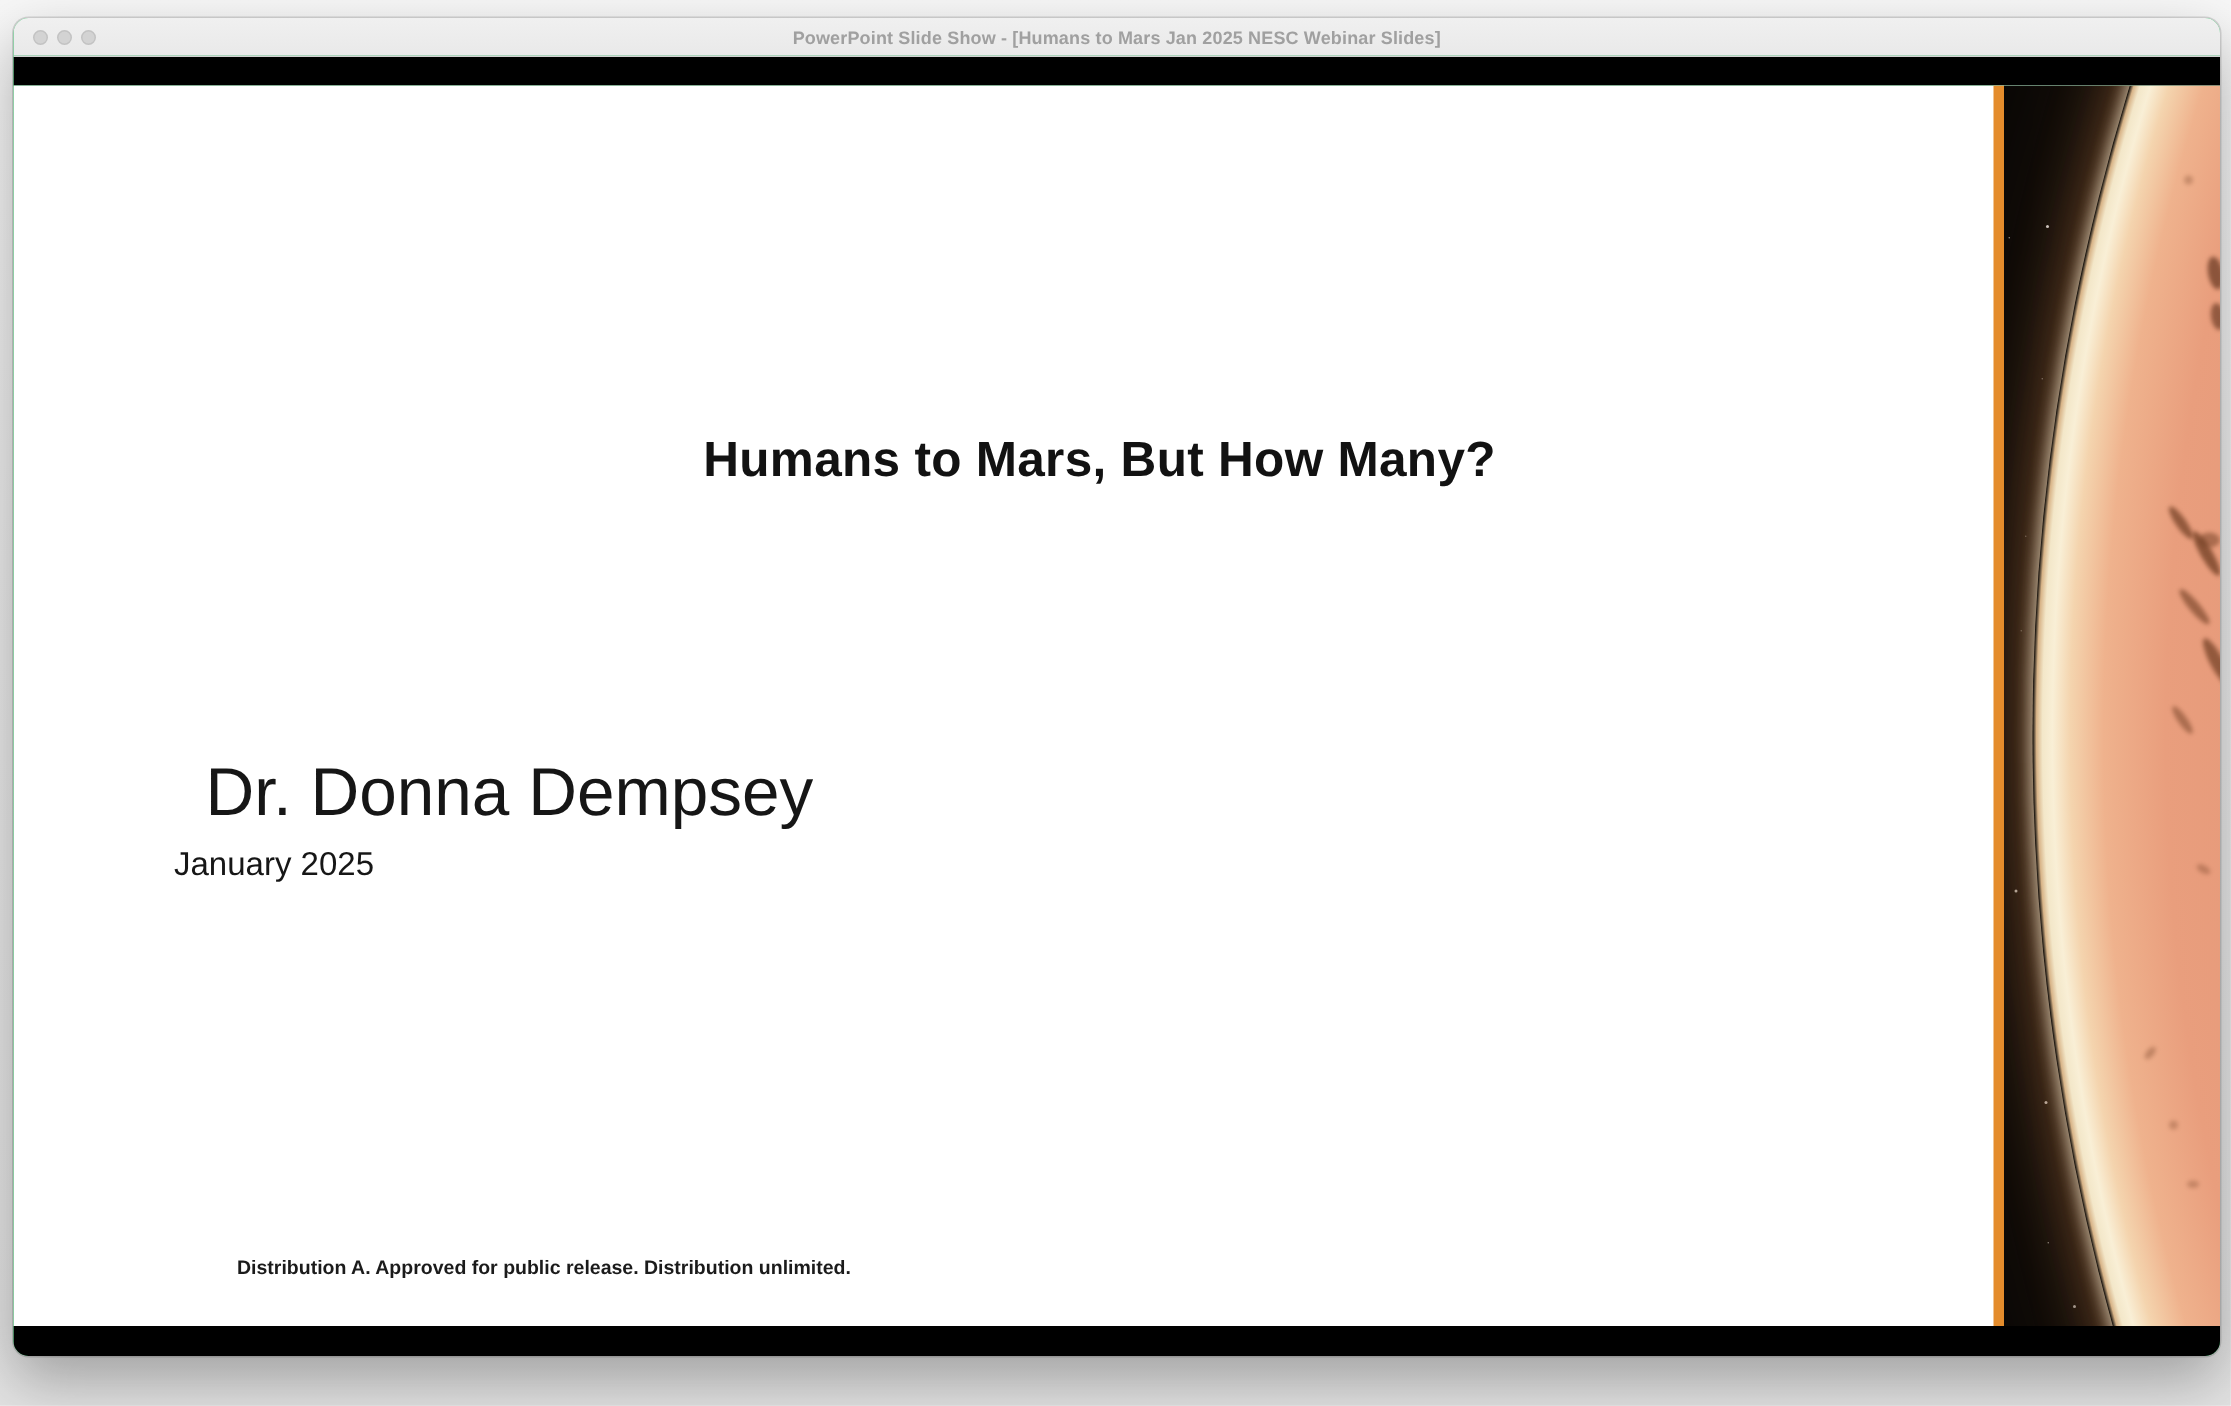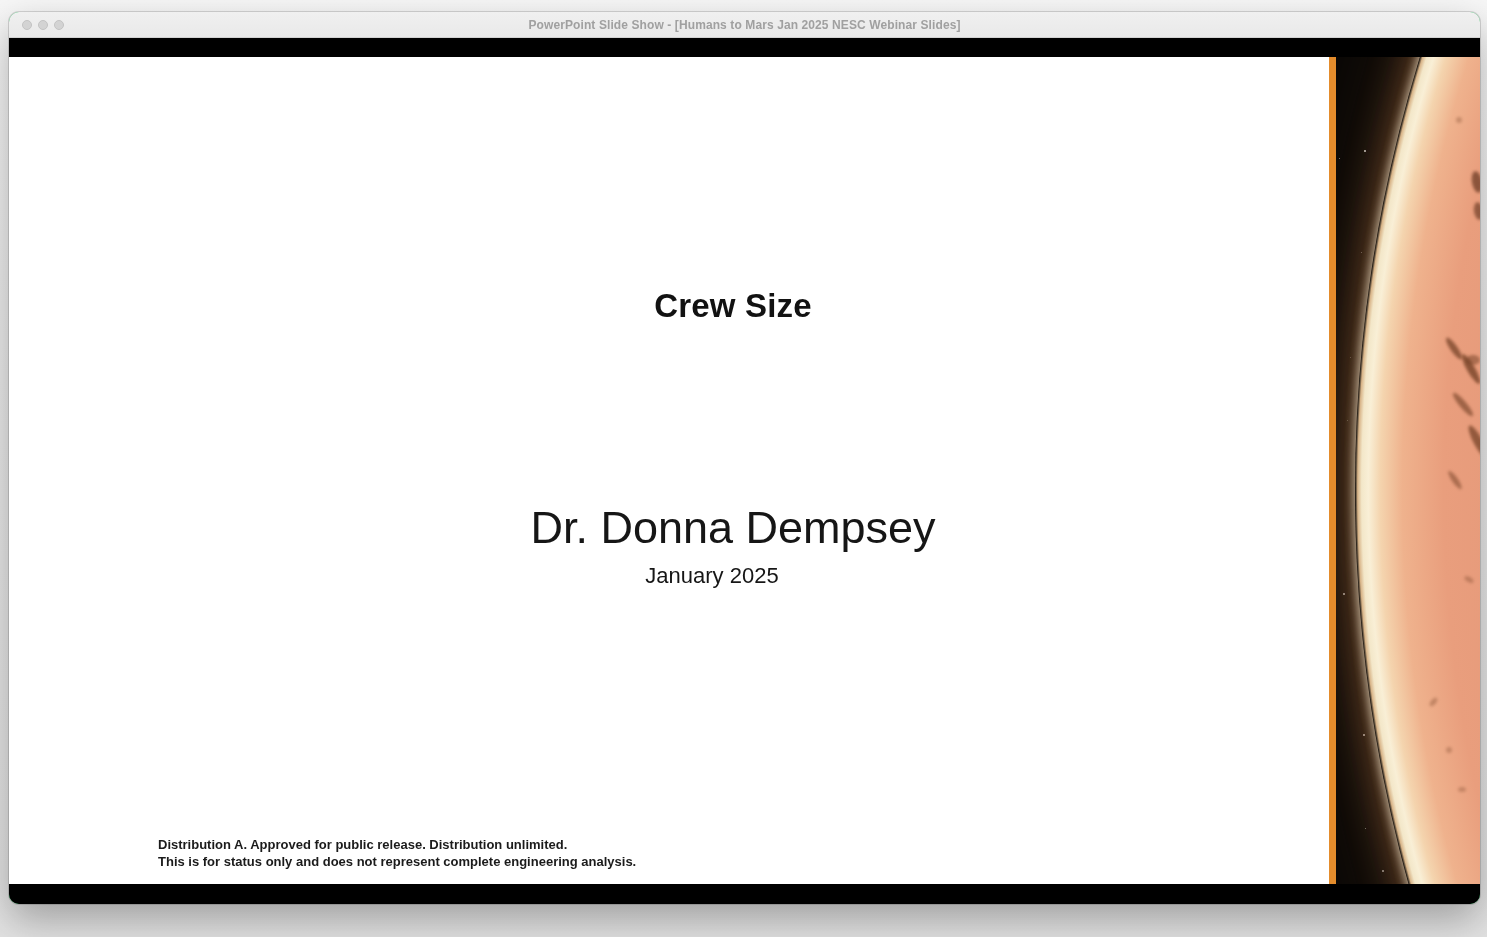--- a/index.html
+++ b/index.html
@@ -52,21 +52,21 @@
   }
   .slide-title-block {
     position: absolute; left: 128px; top: 227px; width: 1192px;
     text-align: center;
     font-weight: 700; font-size: 33px; line-height: 44px;
     color: #121212;
     letter-spacing: 0.2px;
   }
   .author-block {
     position: absolute; left: 128px; top: 445px; width: 1192px;
-    text-align: center; color: #161616;
+    color: #161616;
   }
   .author-name { font-size: 45px; line-height: 52px; font-weight: 400; }
   .author-date {
     font-size: 22px; line-height: 36px; font-weight: 400;
     margin-top: 4px;
     position: relative; left: -21px;
   }
   .footer-block {
     position: absolute; left: 149px; top: 779px; width: 1192px;
     text-align: left;
@@ -128,31 +128,30 @@
       <span class="traffic-dot"></span>
     </div>
     <div class="window-title">PowerPoint Slide Show - [Humans to Mars Jan 2025 NESC Webinar Slides]</div>
   </div>
 
   <div class="letterbox-top"></div>
 
   <div class="slide">
 
     <div class="slide-title-block">
-      <div>Crew Size</div>
+      <div>Humans to Mars, But How Many?</div>
     </div>
 
     <div class="author-block">
       <div class="author-name">Dr. Donna Dempsey</div>
       <div class="author-date">January 2025</div>
     </div>
 
     <div class="footer-block">
       <div>Distribution A. Approved for public release. Distribution unlimited.</div>
-      <div>This is for status only and does not represent complete engineering analysis.</div>
     </div>
 
     <div class="accent-bar"></div>
 
     <div class="mars-panel">
       <div id="star-field">
           <div class="star" style="left: 28px; top: 93px; width: 2px; height: 2px; opacity: 0.9;"></div>
           <div class="star" style="left: 3px; top: 101px; width: 1px; height: 1px; opacity: 0.6;"></div>
           <div class="star" style="left: 25px; top: 195px; width: 1px; height: 1px; opacity: 0.5;"></div>
           <div class="star" style="left: 14px; top: 300px; width: 1px; height: 1px; opacity: 0.4;"></div>

